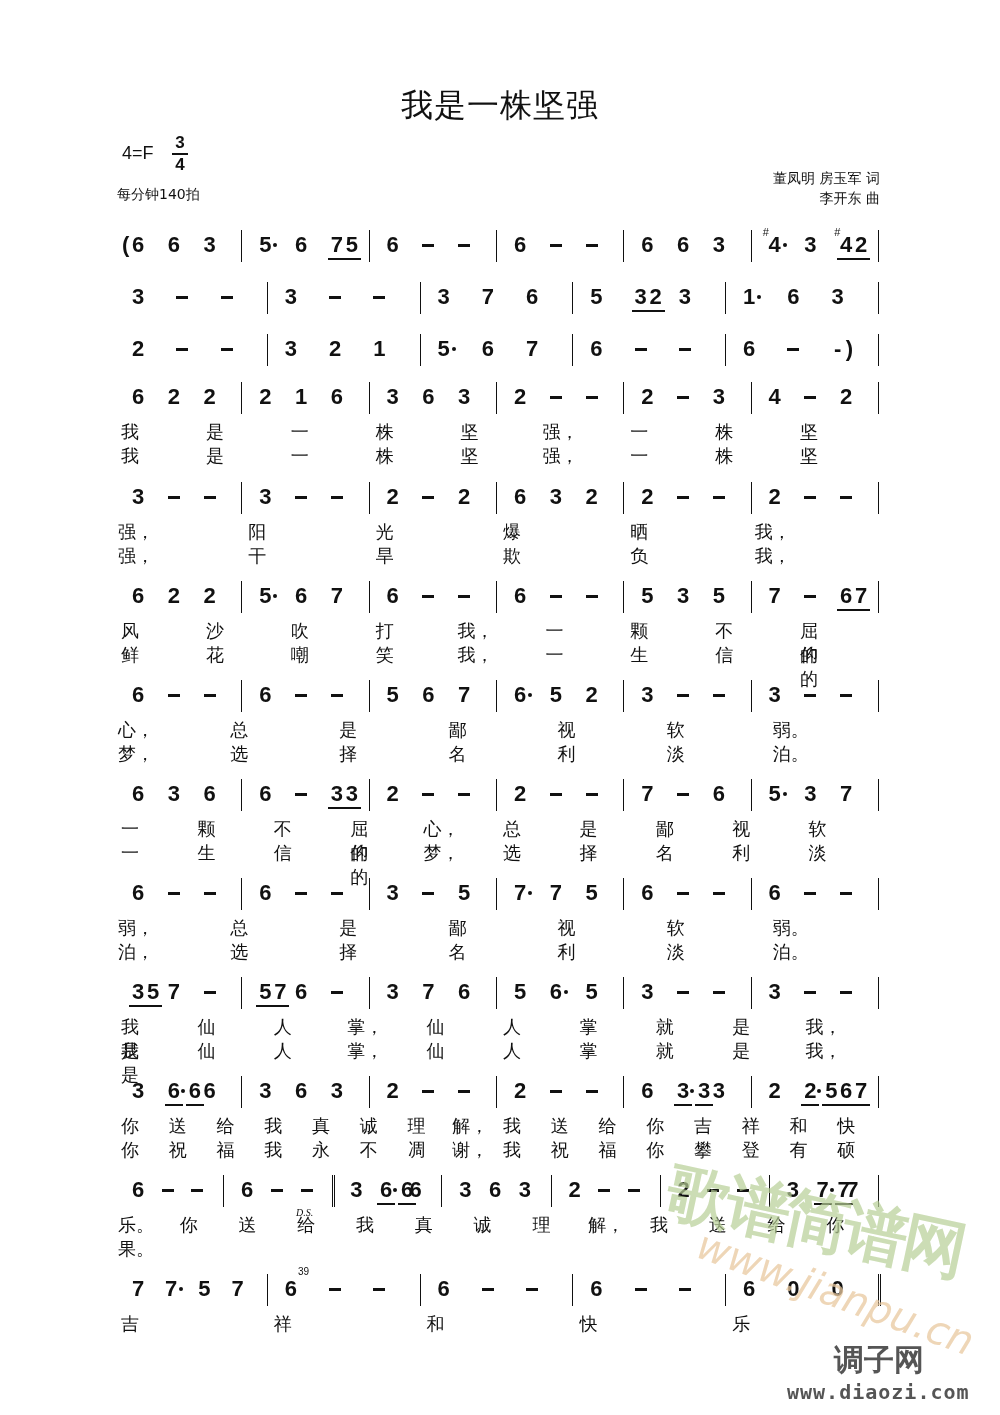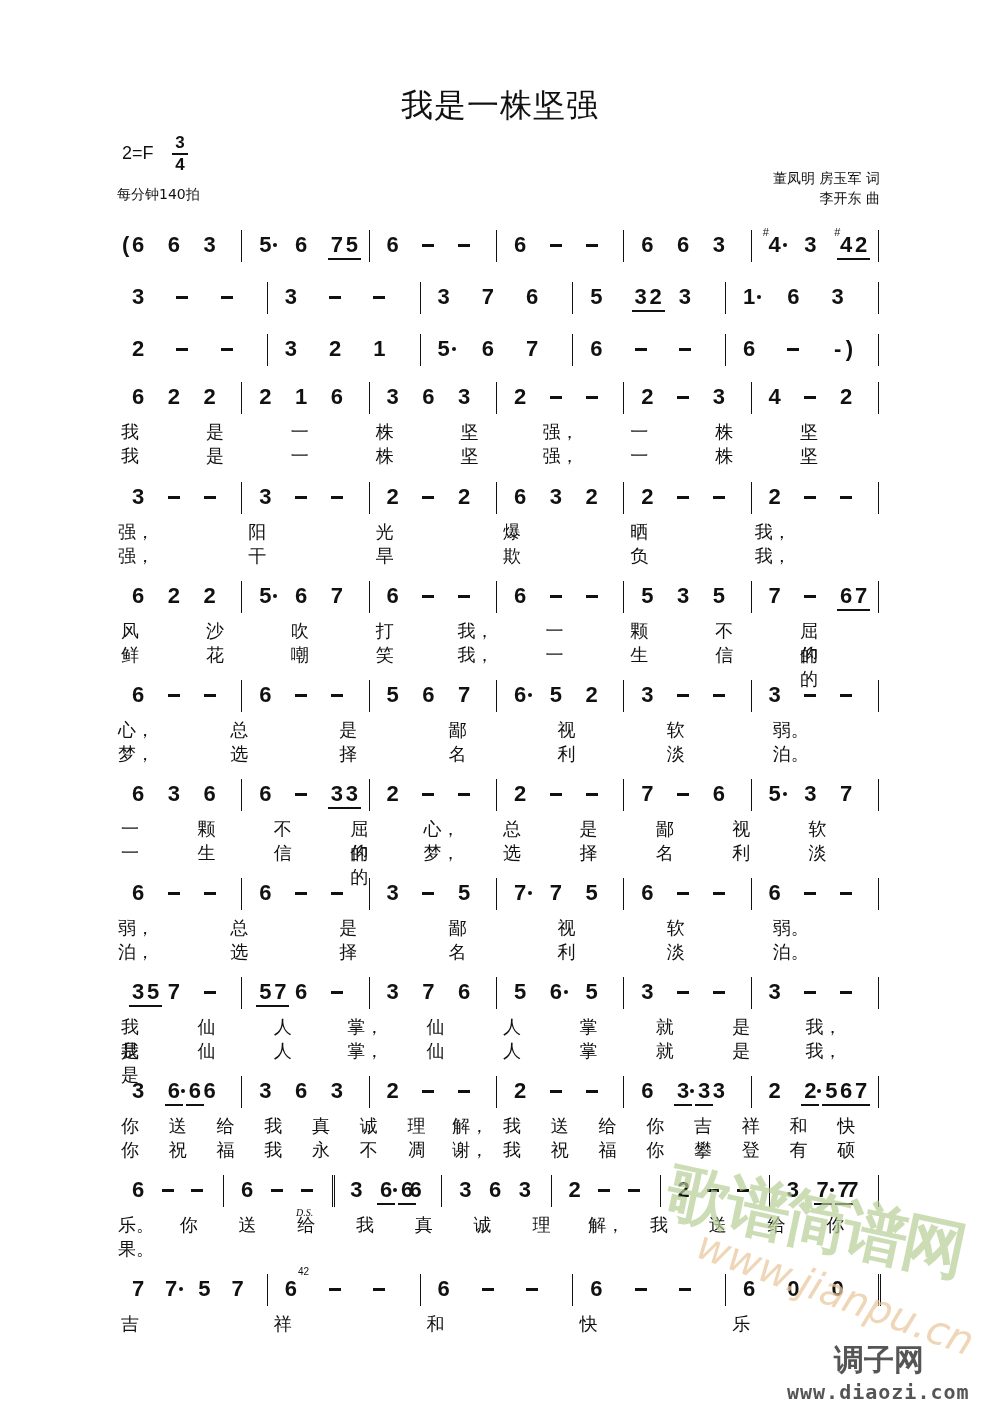--- a/index.html
+++ b/index.html
@@ -32,21 +32,21 @@
          transform: rotate(20deg); font-style: italic; font-family: "DejaVu Sans", sans-serif; }
   .wm3 { position: absolute; left: 834px; top: 1340px; font-size: 30px; font-weight: bold; color: #555;
          font-family: "DejaVu Sans", sans-serif; }
   .wm4 { position: absolute; left: 787px; top: 1380px; font-size: 20px; font-weight: bold; color: #555;
          font-family: "DejaVu Sans Mono", monospace; letter-spacing: 1px; }
 </style>
 </head>
 <body>
 
 <div class="title">我是一株坚强</div>
-<div class="key">2=F</div>
+<div class="key">4=F</div>
 <div class="timesig">
   <div>3</div>
   <div class="bar"></div>
   <div>4</div>
 </div>
 <div class="tempo">每分钟140拍</div>
 <div class="credits">
   <div>董凤明 房玉军 词</div>
   <div>李开东 曲</div>
 </div>
@@ -570,21 +570,21 @@
       <div class="dash" style="left: 526.133px;"></div>
       <div class="barline" style="left: 572.4px;"></div>
       <div class="n" style="left: 588.4px;">6</div>
       <div class="dash" style="left: 634.667px;"></div>
       <div class="dash" style="left: 678.933px;"></div>
       <div class="barline" style="left: 725.2px;"></div>
       <div class="n" style="left: 741.2px;">6</div>
       <div class="n" style="left: 785.467px;">0</div>
       <div class="n" style="left: 829.733px;">0</div>
       <div class="barline end" style="left: 878px;"></div>
-      <div class="grace" style="left: 298px; top: -10px;">42</div>
+      <div class="grace" style="left: 298px; top: -10px;">39</div>
       <div class="lyric" style="left: 118px; top: 36px;">吉</div>
       <div class="lyric" style="left: 270.8px; top: 36px;">祥</div>
       <div class="lyric" style="left: 423.6px; top: 36px;">和</div>
       <div class="lyric" style="left: 576.4px; top: 36px;">快</div>
       <div class="lyric" style="left: 729.2px; top: 36px;">乐</div>
     </div>
   </div>
 
 <div class="wm1">歌谱简谱网</div>
 <div class="wm2">www.jianpu.cn</div>

